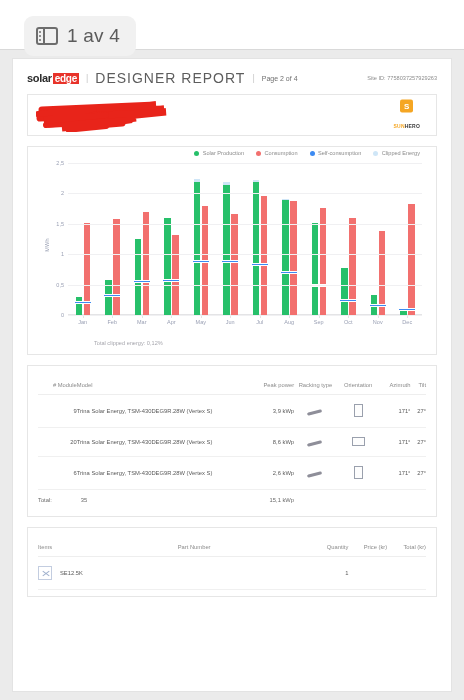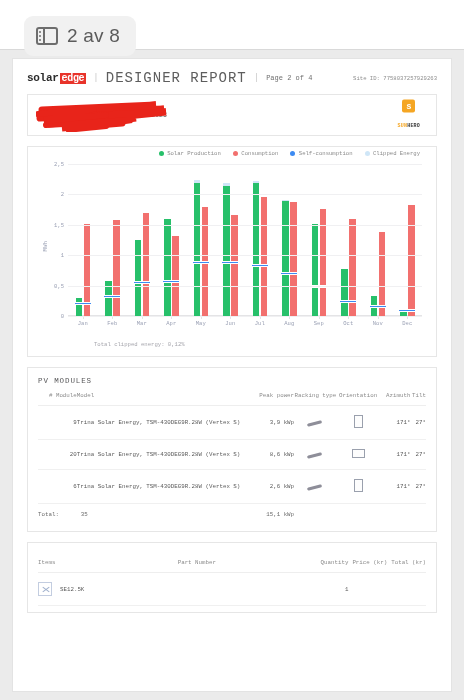--- a/index.html
+++ b/index.html
@@ -36,21 +36,20 @@
     position: absolute; left: 3px; width: 2px; height: 2px; background: #6d6d6d; border-radius: 50%;
   }
   .pill-icon .d1 { top: 4px; } .pill-icon .d2 { top: 8px; } .pill-icon .d3 { top: 12px; }
   .pill-text { font-size: 19px; color: #5b5b5b; letter-spacing: .2px; }
 
   
   .sheet {
     position: absolute; left: 12px; top: 58px; width: 440px; height: 634px;
     background: #ffffff;
     border: 1px solid #e3e3e3;
-    font-family: Liberation Mono, monospace;
   }
 
   
   .rpt-header {
     display: flex; align-items: center;
     padding: 11px 14px 8px 14px;
   }
   .logo-solaredge { display: flex; align-items: baseline; }
   .logo-solar { font-size: 11px; font-weight: bold; color: #2b2b2b; letter-spacing: -.3px; }
   .logo-edge {
@@ -173,21 +172,21 @@
 <div class="viewer-strip"></div>
 
 <div class="page-pill">
   <span class="pill-icon">
     <span class="frame"></span>
       <span class="divider"></span>
     <span class="d1"></span>
       <span class="d2"></span>
       <span class="d3"></span>
   </span>
-  <span class="pill-text">2 av 8</span>
+  <span class="pill-text">1 av 4</span>
 </div>
 
 <div class="sheet">
 
   <div class="rpt-header">
     <span class="logo-solaredge">
       <span class="logo-solar">solar</span>
         <span class="logo-edge">edge</span>
     </span>
     <span class="hdr-sep">|</span>
@@ -341,21 +340,20 @@
           <div class="gridline" style="top: 20%;"></div>
           <div class="ytick" style="top: 20%;">2</div>
           <div class="gridline" style="top: 0%;"></div>
           <div class="ytick" style="top: 0%;">2,5</div>
         </div>
     </div>
     <div class="chart-note">Total clipped energy: 0,12%</div>
   </div>
 
   <div class="card table-card">
-    <div class="card-title">PV MODULES</div>
     <table>
       <thead>
           <tr id="pv-head">
             <th class="t-num" style="width:10%"># Module</th>
             <th class="" style="width:42%">Model</th>
             <th class="t-num" style="width:12%">Peak power</th>
             <th class="t-ctr" style="width:11%">Racking type</th>
             <th class="t-ctr" style="width:11%">Orientation</th>
             <th class="t-num" style="width:8%">Azimuth</th>
             <th class="t-num" style="width:6%">Tilt</th>

